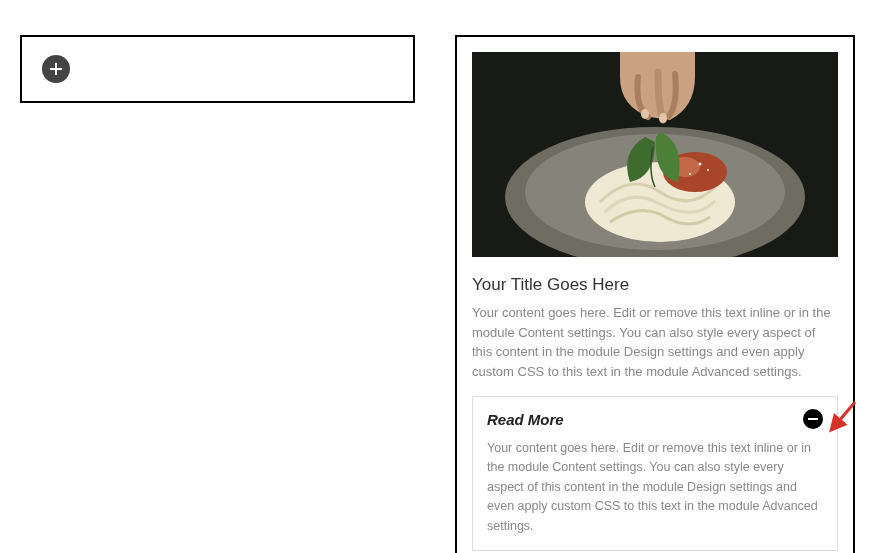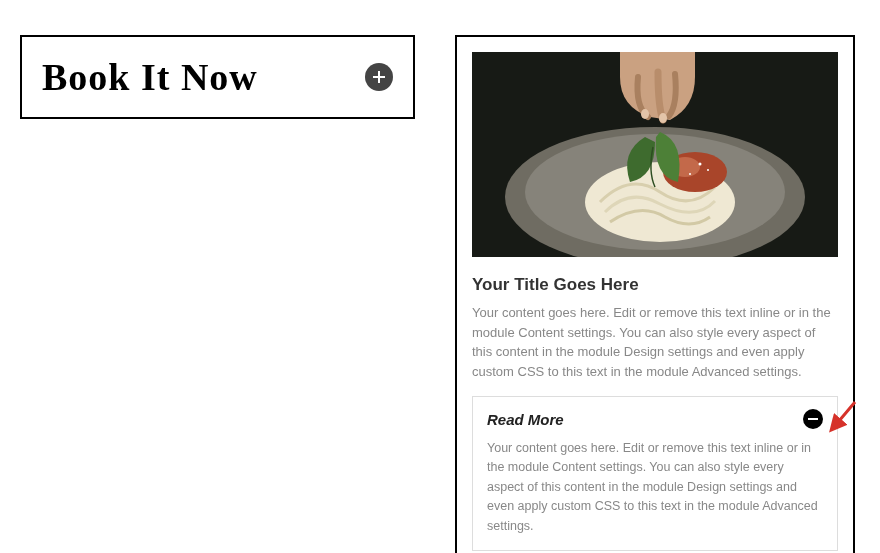--- a/index.html
+++ b/index.html
@@ -59,21 +59,21 @@
     .photo {
       width: 100%;
       height: 205px;
       margin-bottom: 18px;
       position: relative;
       overflow: hidden;
     }
 
     .card-title {
       font-size: 17px;
-      font-weight: 700;
+      font-weight: 400;
       color: #333;
       margin-bottom: 8px;
     }
     .card-desc {
       font-size: 13px;
       line-height: 1.5;
       color: #888;
       margin-bottom: 15px;
     }
 
@@ -123,21 +123,20 @@
       left: 825px;
       width: 35px;
       height: 35px;
       pointer-events: none;
     }
   </style>
 </head>
 <body>
 
 <div class="left-panel">
-  <span class="title">Book It Now</span>
   <span class="plus-icon">
     <svg width="14" height="14" viewBox="0 0 14 14">
       <rect x="6" y="1" width="2" height="12" fill="#fff"></rect>
       <rect x="1" y="6" width="12" height="2" fill="#fff"></rect>
     </svg>
   </span>
 </div>
 
 <div class="right-panel">
 

